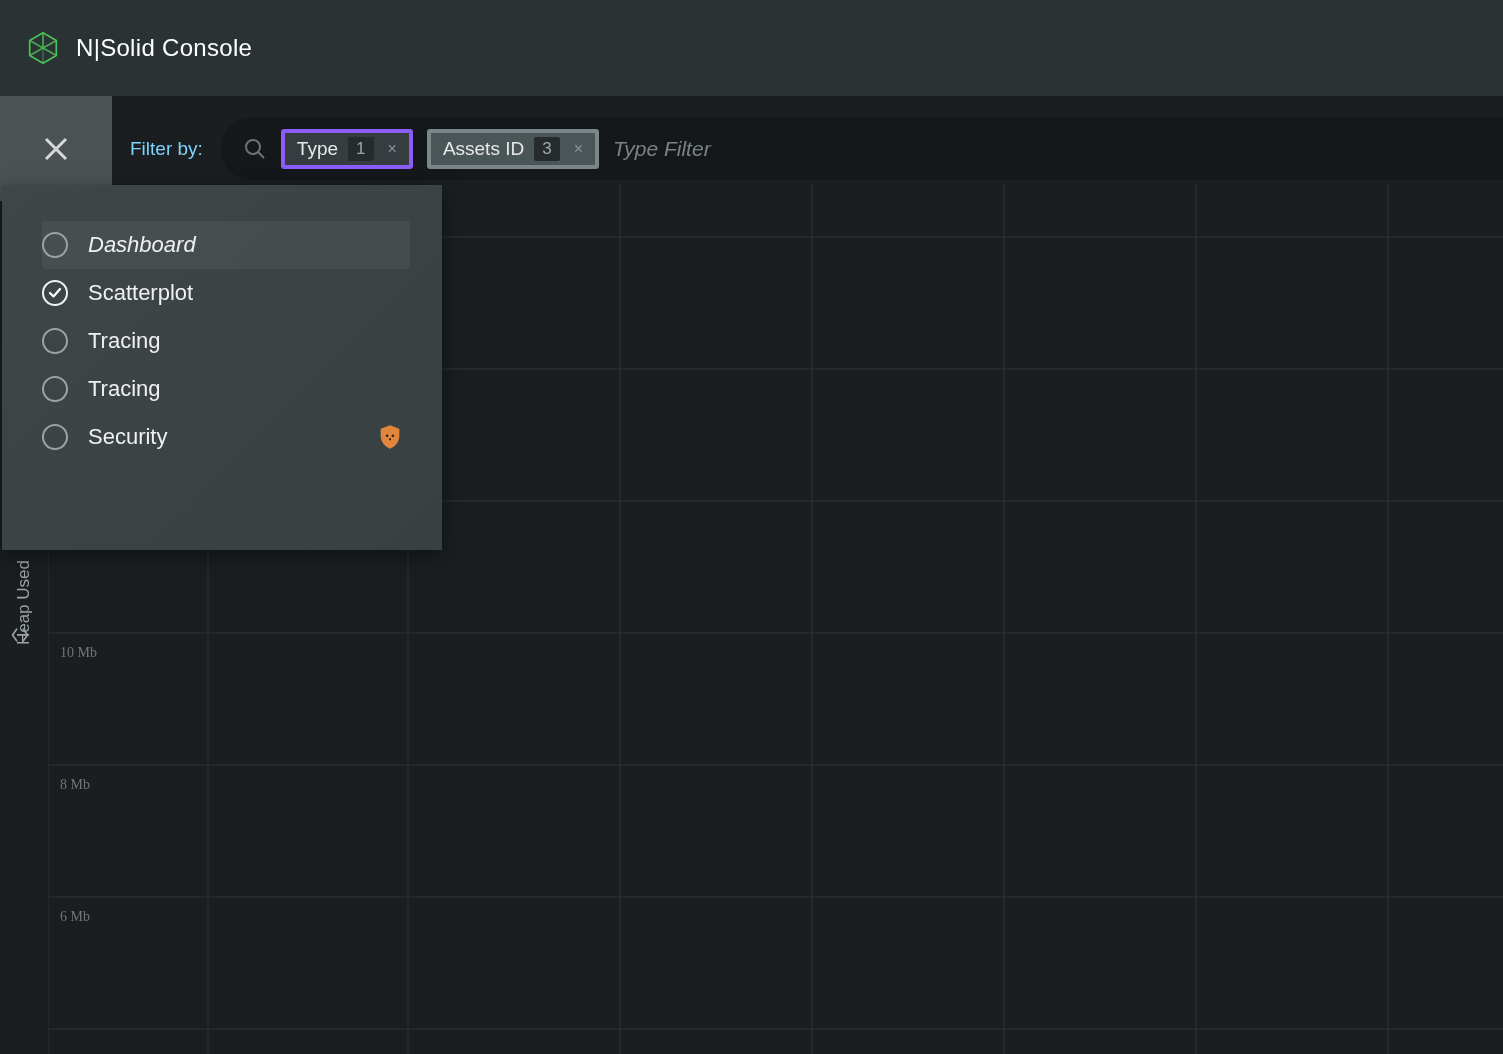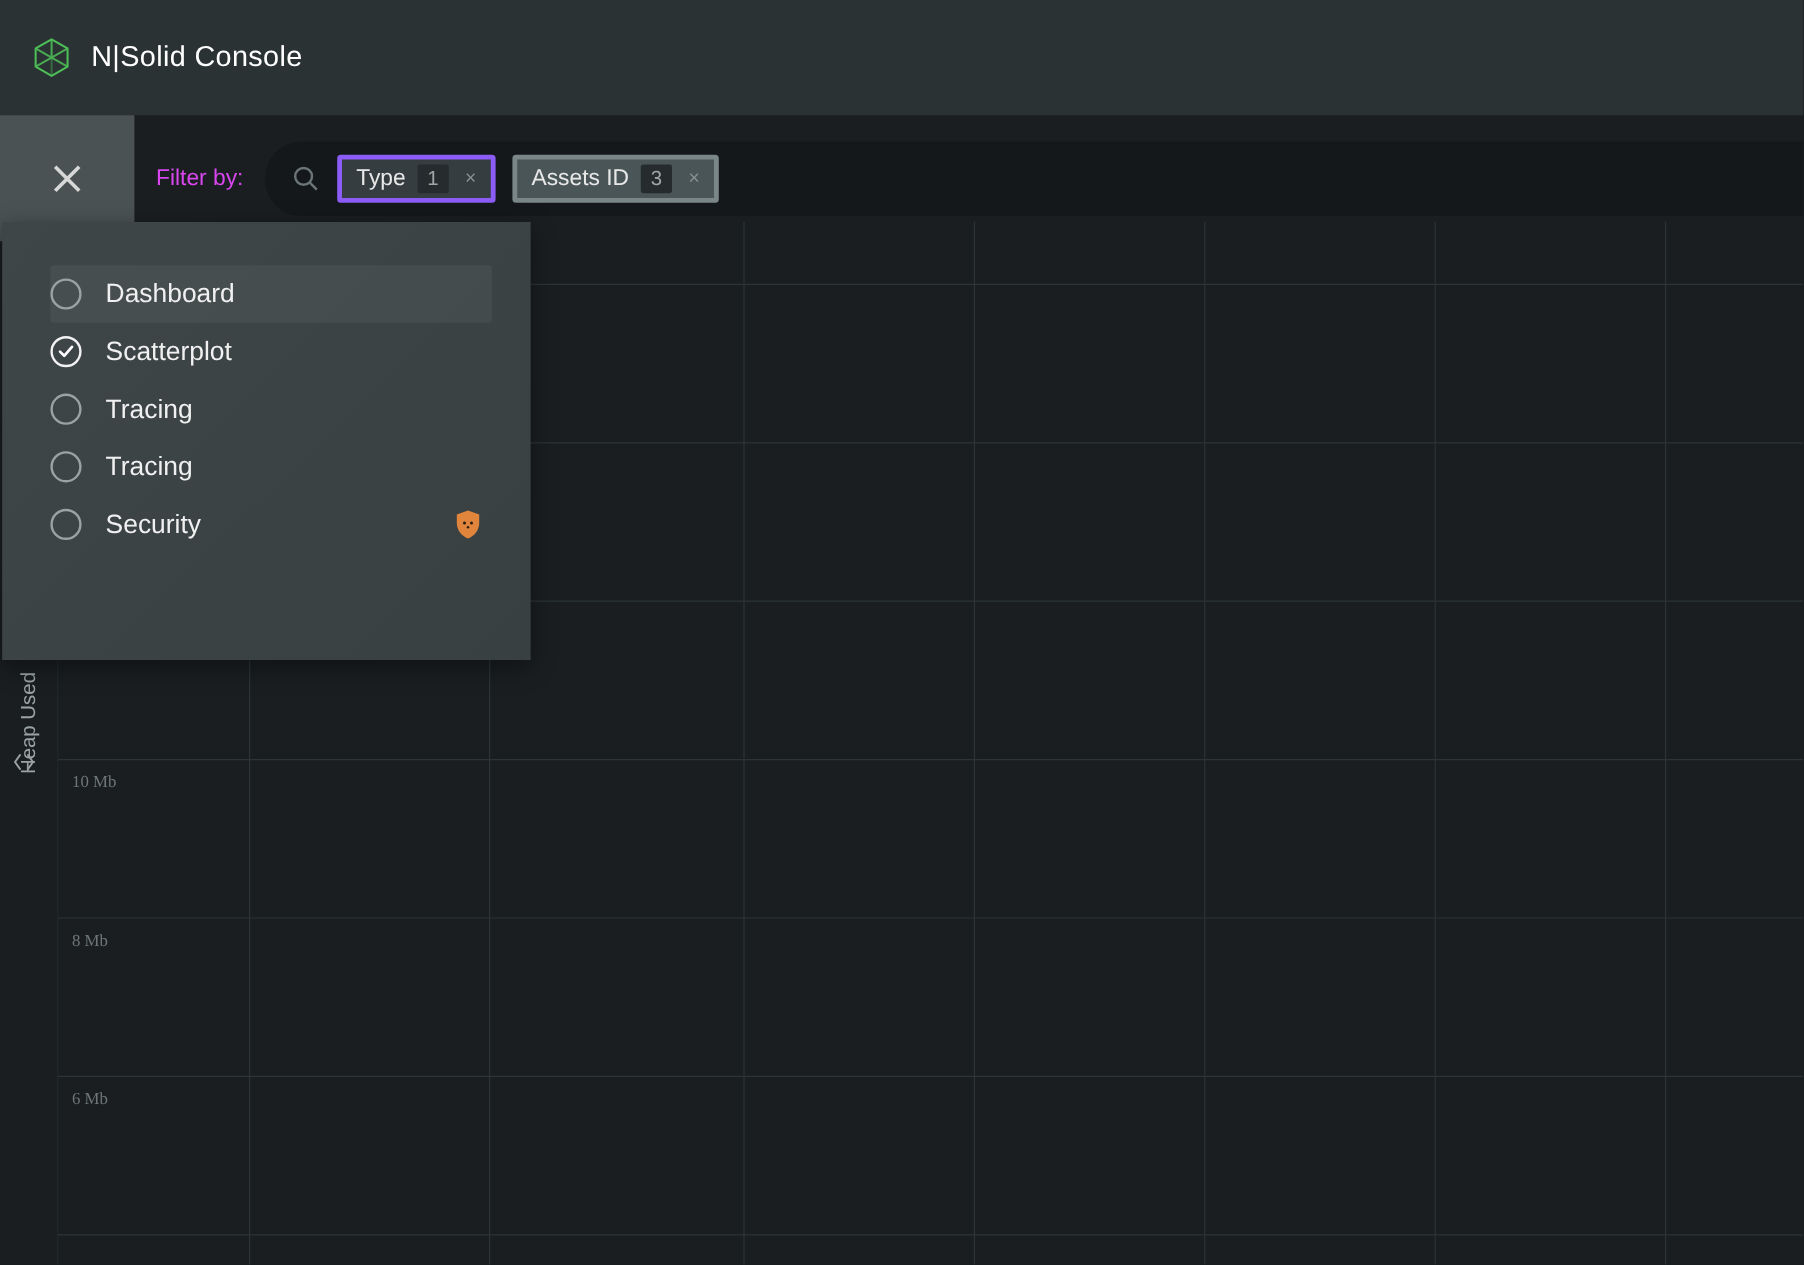--- a/index.html
+++ b/index.html
@@ -56,21 +56,21 @@
     flex: 1;
     height: 70px;
     margin-left: 18px;
     display: flex;
     align-items: center;
     gap: 18px;
     margin-right: 0;
   }
   .filter-label {
     font-size: 19px;
-    color: #d946ef;
+    color: #7dd3fc;
     white-space: nowrap;
     text-align: right;
   }
   .filter-search-area {
     flex: 1;
     height: 62px;
     background: #14181a;
     border-radius: 30px 0 0 30px;
     display: flex;
     align-items: center;
@@ -136,21 +136,21 @@
     display: flex;
     align-items: center;
     gap: 20px;
     height: 48px;
     font-size: 22px;
     color: #f0f0f0;
     cursor: pointer;
     border-radius: 3px;
     padding: 0 6px 0 0;
   }
-  .nav-item.hover { background: rgba(255,255,255,0.05); }
+  .nav-item.hover { background: rgba(255,255,255,0.05); font-style: italic; }
   .nav-radio {
     width: 26px;
     height: 26px;
     border: 2px solid #9aa2a4;
     border-radius: 50%;
     display:flex;align-items:center;justify-content:center;
     flex-shrink:0;
   }
   .nav-radio.checked { border-color: #f2f2f2; }
   .nav-radio.checked svg { width:16px; height:16px; display:block; }
@@ -229,20 +229,21 @@
         <span class="chip-count">1</span>
         <span class="chip-x">×</span>
       </div>
 
       <div class="filter-chip active">
         <span class="chip-text">Assets ID</span>
         <span class="chip-count">3</span>
         <span class="chip-x">×</span>
       </div>
 
+      <input class="filter-input" type="text" placeholder="Type Filter" style="">
     </div>
   </div>
 </div>
 
 <div class="plot-grid">
   <svg class="grid-svg" viewBox="0 0 1455 869" preserveAspectRatio="none">
 
     <line class="gridline" x1="0" y1="52" x2="1455" y2="52"></line>
     <line class="gridline" x1="0" y1="184" x2="1455" y2="184"></line>
     <line class="gridline" x1="0" y1="316" x2="1455" y2="316"></line>

